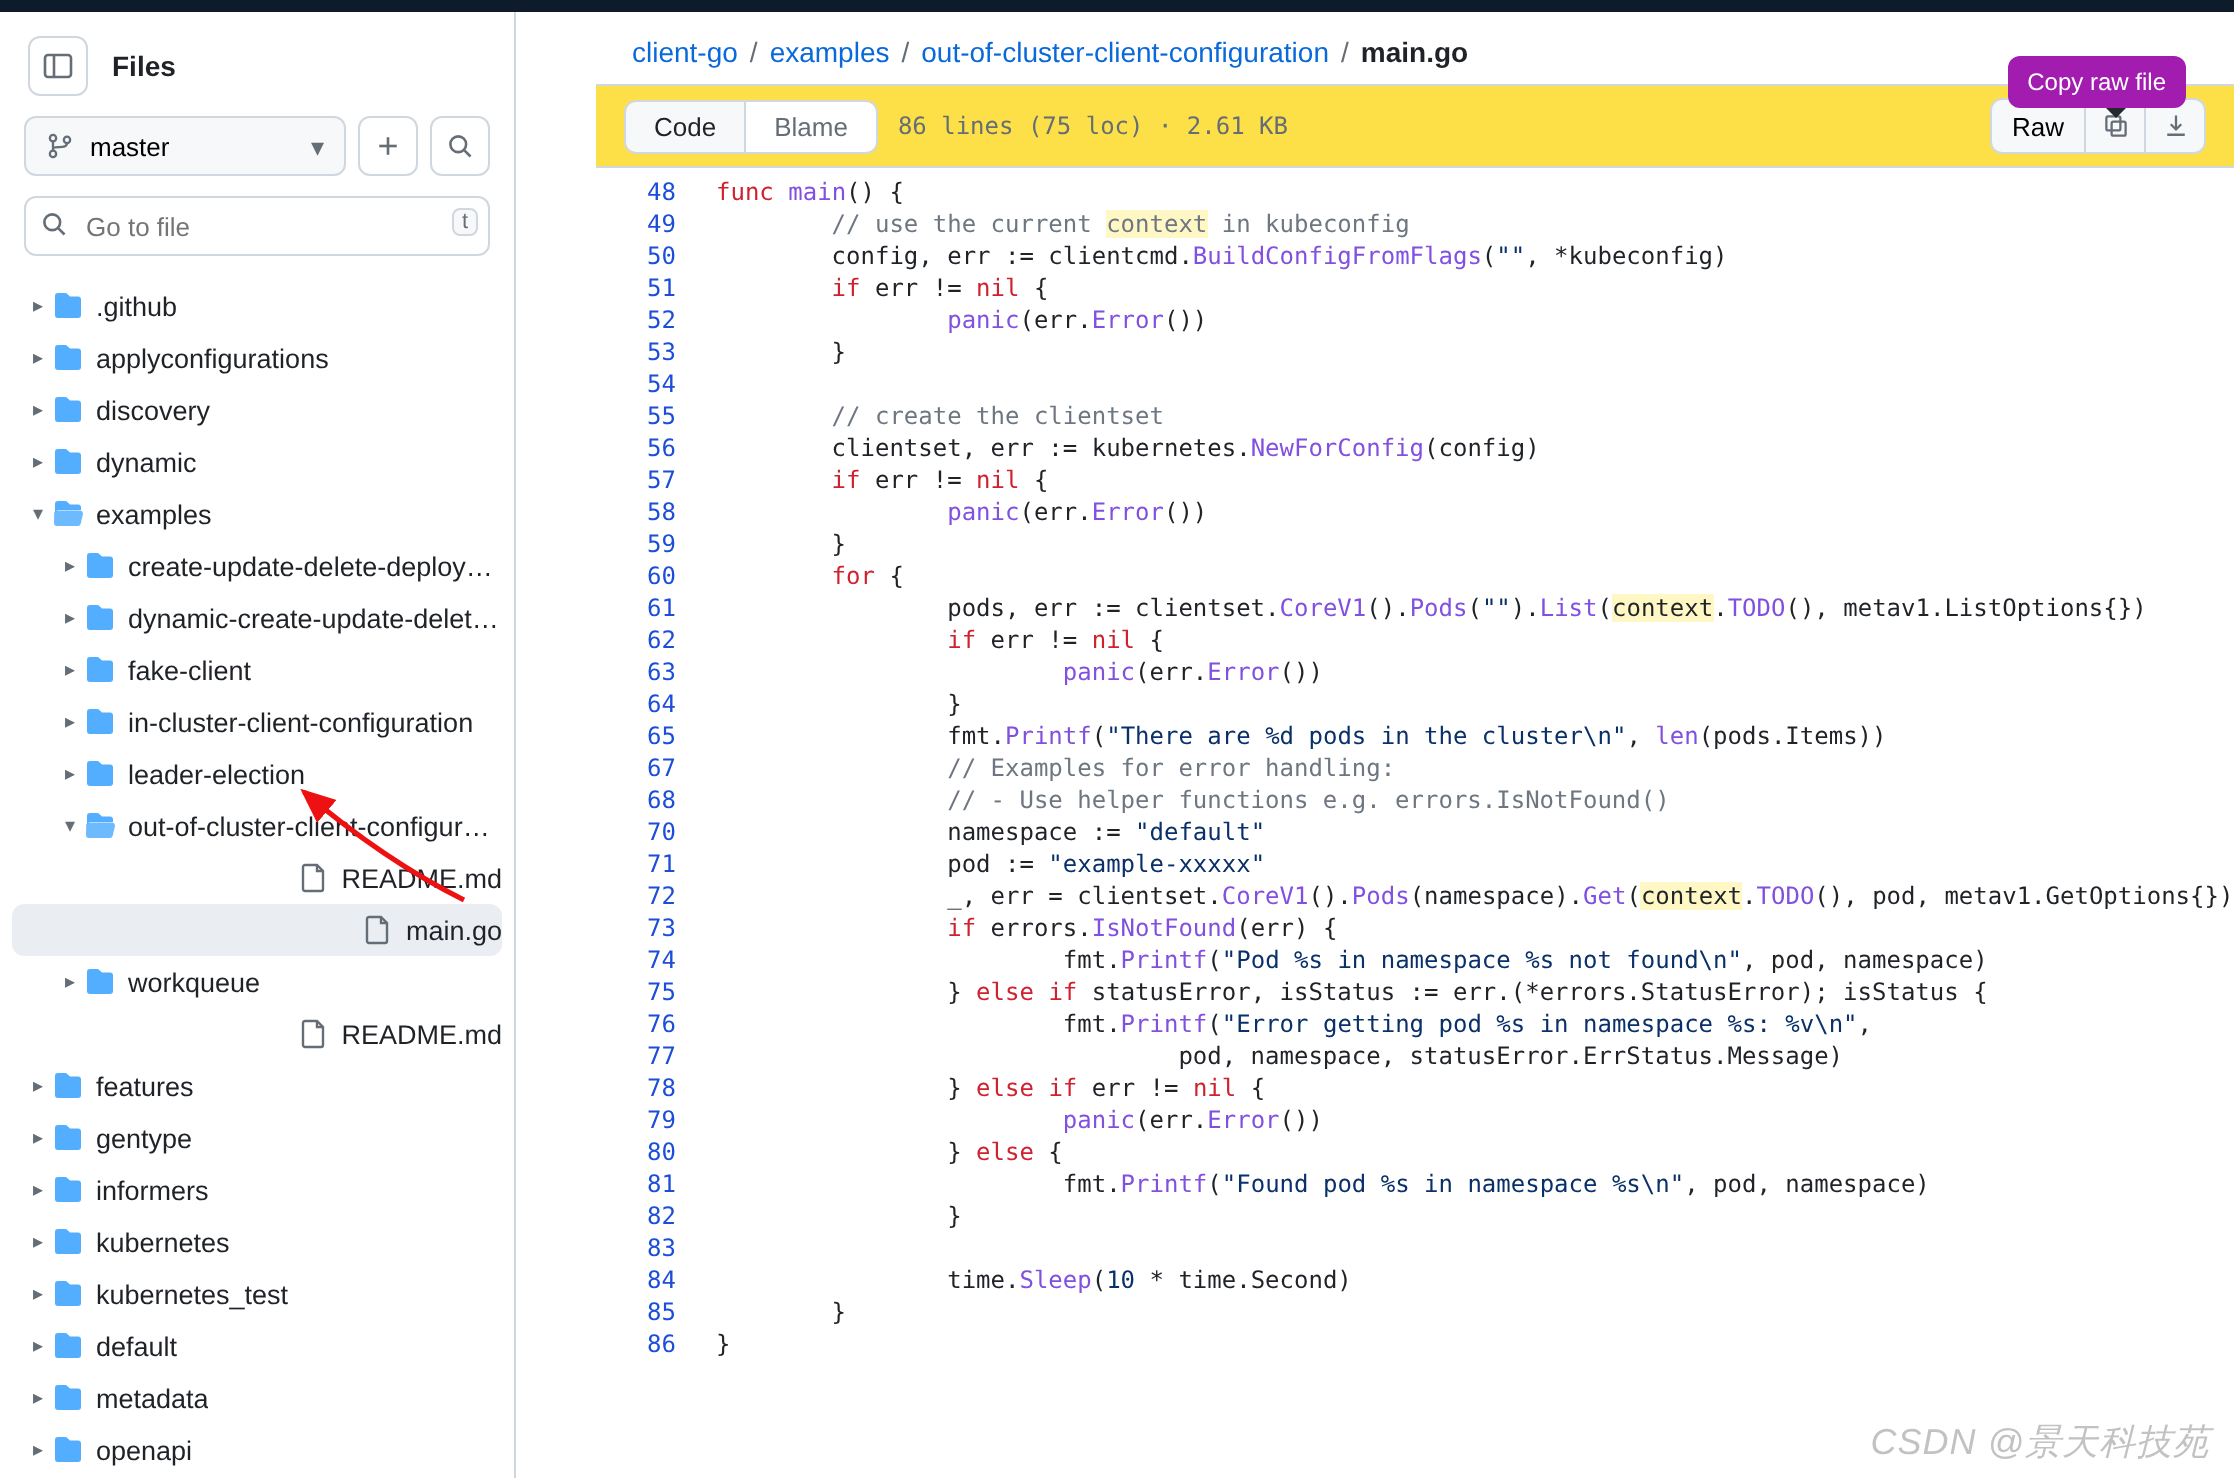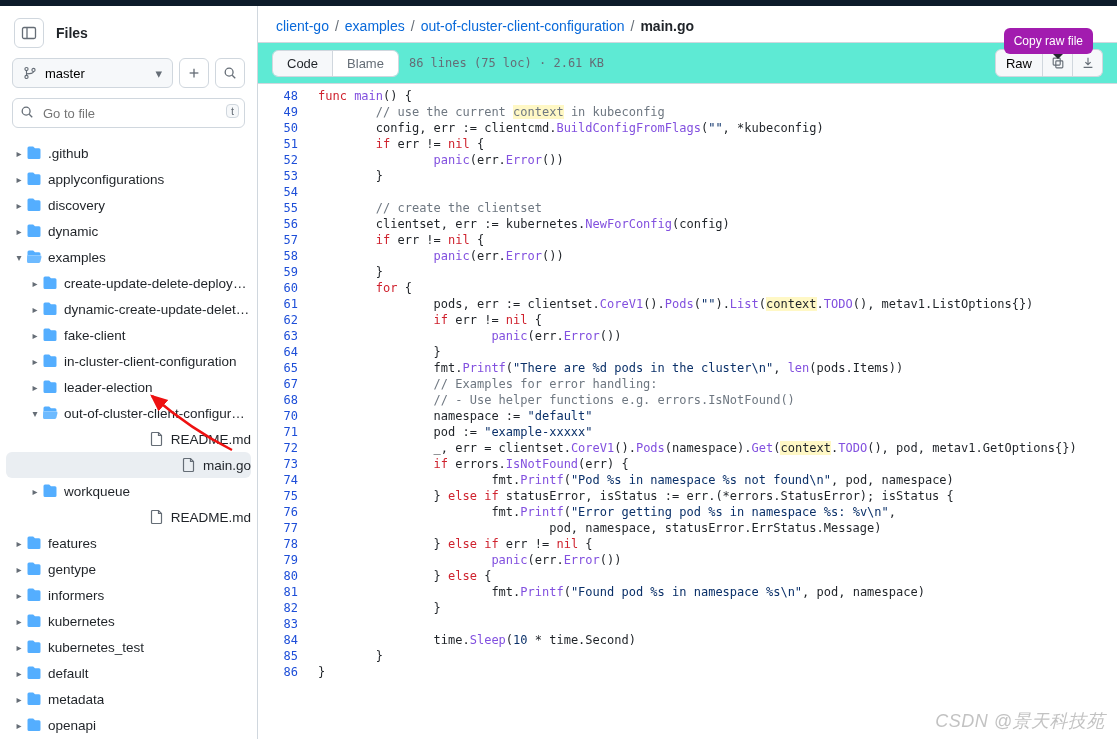--- a/index.html
+++ b/index.html
@@ -1,19 +1,19 @@
 <!DOCTYPE html>
 <html><head>
 <meta charset="utf-8">
 <style>
   * { box-sizing: border-box; margin: 0; padding: 0; }
   html, body { height: 100%; width: 1117px; font-family: -apple-system, BlinkMacSystemFont, "Segoe UI", Helvetica, Arial, sans-serif; font-size: 14px; color: #1f2328; background: #fff; }
   body { display: flex; flex-direction: column; overflow: hidden; }
   .topbar { height: 6px; background: #0d1b2a; flex: none; }
-  .container { flex: 1; display: flex; overflow: hidden; }
+  .container { flex: 1; display: flex; overflow: hidden; gap: 40px; }
   
   .sidebar { width: 258px; flex: none; border-right: 1px solid #d0d7de; display: flex; flex-direction: column; background: #fff; }
   .side-head { display: flex; align-items: center; gap: 12px; padding: 12px 12px 10px 14px; }
   .ico-btn { width: 30px; height: 30px; border: 1px solid #d0d7de; border-radius: 6px; display: flex; align-items: center; justify-content: center; cursor: pointer; background: #f6f8fa00; }
   .side-title { font-weight: 600; font-size: 14px; }
   .side-row { display: flex; gap: 6px; padding: 0 12px 10px; align-items: center; }
   .branch-btn { flex: 1; height: 30px; border: 1px solid #d0d7de; border-radius: 6px; display: flex; align-items: center; padding: 0 10px; gap: 8px; background: #f6f8fa; cursor: pointer; font-size: 13px; }
   .caret { margin-left: auto; color: #656d76; }
   .search-wrap { padding: 0 12px 10px; position: relative; }
   .search-input { width: 100%; height: 30px; border: 1px solid #d0d7de; border-radius: 6px; padding: 0 30px 0 30px; font-size: 13px; background: #fff; }
@@ -26,21 +26,21 @@
   .tw-chev.spacer { visibility: hidden; }
   .folder-icon { width: 16px; height: 16px; margin-right: 6px; flex: none; }
   .file-icon { width: 16px; height: 16px; margin-right: 6px; flex: none; }
   .tree-label { overflow: hidden; text-overflow: ellipsis; }
   
   .main { flex: 1; display: flex; flex-direction: column; overflow: hidden; }
   .crumbs { padding: 12px 18px 8px; font-size: 14px; display:flex; align-items:center; gap:4px; flex-wrap:wrap;}
   .crumbs a { color: #0969da; text-decoration: none; cursor:pointer;}
   .crumbs .sep { color: #656d76; margin: 0 2px; }
   .crumbs .cur { font-weight: 600; color: #1f2328; }
-  .file-bar { display: flex; align-items: center; padding: 6px 14px; gap: 10px; border-top: 1px solid #d0d7de; border-bottom: 1px solid #d0d7de; background: #5eead4; justify-content: space-between; }
+  .file-bar { display: flex; align-items: center; padding: 6px 14px; gap: 10px; border-top: 1px solid #d0d7de; border-bottom: 1px solid #d0d7de; background: #fde047; justify-content: space-between; }
   .seg { display: flex; border: 1px solid #d0d7de; border-radius: 6px; overflow: hidden; }
   .seg button { border: none; background: #fff; padding: 5px 14px; font-size: 13px; cursor: pointer; color: #656d76; }
   .seg button.active { background: #f6f8fa; color: #1f2328; font-weight: 500; }
   .seg button + button { border-left: 1px solid #d0d7de; }
   .file-info { font-size: 12px; color: #656d76; font-family: ui-monospace, SFMono-Regular, Menlo, monospace; }
   .spacer { flex: 1; }
   .raw-btn { border: 1px solid #d0d7de; background: #f6f8fa; border-radius: 6px 0 0 6px; padding: 4px 10px; font-size: 13px; cursor: pointer; height:28px;}
   .icon-tbtn { width: 30px; height:28px; border: 1px solid #d0d7de; border-left:none; background: #f6f8fa; display:flex; align-items:center; justify-content:center; cursor:pointer;}
   .icon-tbtn:last-child{ border-radius: 0 6px 6px 0;}
   .code-wrap { flex: 1; overflow: auto; position: relative; background: #fff; }

